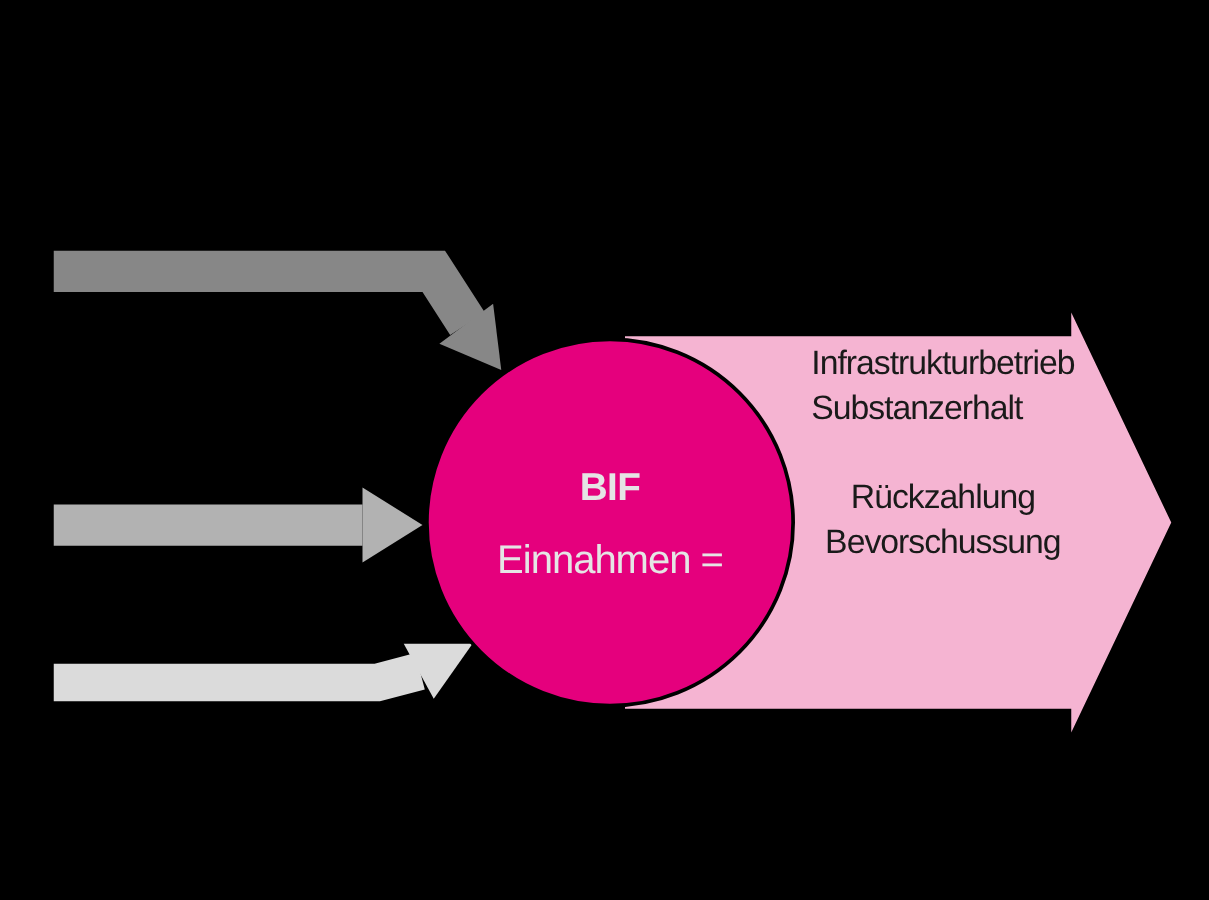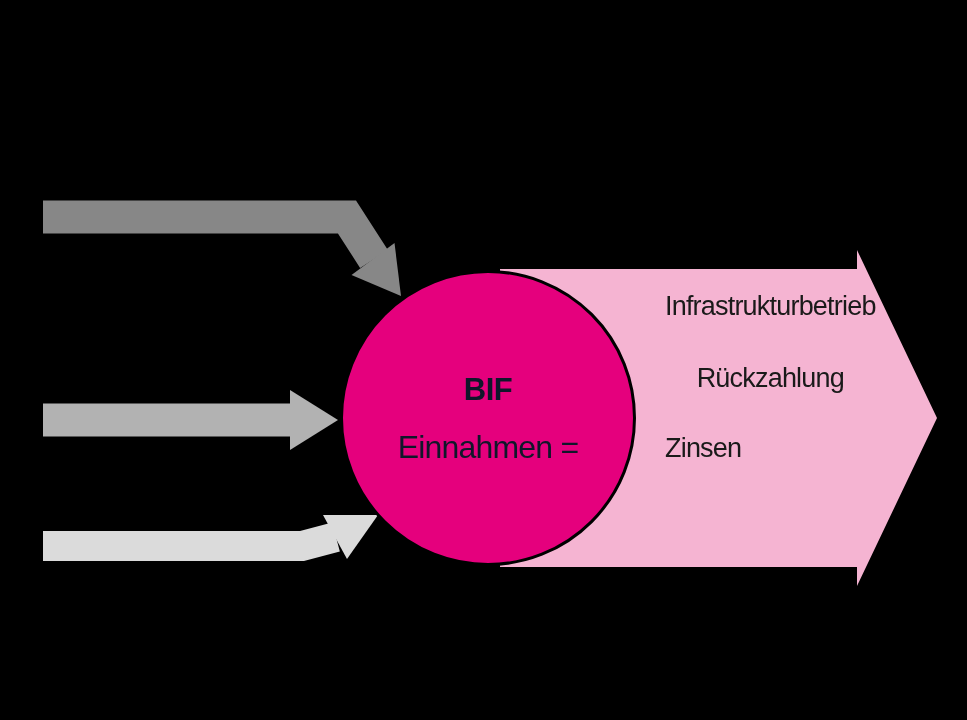--- a/index.html
+++ b/index.html
@@ -30,21 +30,21 @@
     height: 296px;
     box-sizing: border-box;
     border-radius: 50%;
     background: #E5007D;
     border: 3px solid #000000;
     display: flex;
     flex-direction: column;
     align-items: center;
     justify-content: center;
     text-align: center;
-    color: #0f172a;
+    color: #e5e5e5;
   }
   .node-title {
     font-size: 31px;
     font-weight: bold;
     letter-spacing: -0.5px;
     line-height: 34px;
   }
   .node-subtitle {
     margin-top: 24px;
     font-size: 32px;
@@ -55,21 +55,21 @@
   .output-labels {
     position: absolute;
     left: 649px;
     top: 273px;
     color: #1A1A1A;
     font-size: 27px;
     letter-spacing: -0.8px;
     line-height: 35.5px;
   }
   .output-labels p {
-    margin: 16px;
+    margin: 0;
     white-space: nowrap;
   }
   .output-group-2 { margin-top: 36px; text-align: center; }
   .output-group-3 { margin-top: 35px; }
 </style>
 </head>
 <body>
 
 <div class="canvas">
 
@@ -96,22 +96,21 @@
   <div class="node-circle">
     <div class="node-title">BIF</div>
     <div class="node-subtitle">
       <div>Einnahmen =</div>
     </div>
   </div>
 
   <div class="output-labels">
     <div class="output-group-1">
       <p>Infrastrukturbetrieb</p>
+      <p>Substanzerhalt</p>
     </div>
     <div class="output-group-2">
       <p>Rückzahlung</p>
-    </div>
-    <div class="output-group-3">
-      <p>Zinsen</p>
+      <p>Bevorschussung</p>
     </div>
   </div>
 
 </div>
 
 </body></html>

